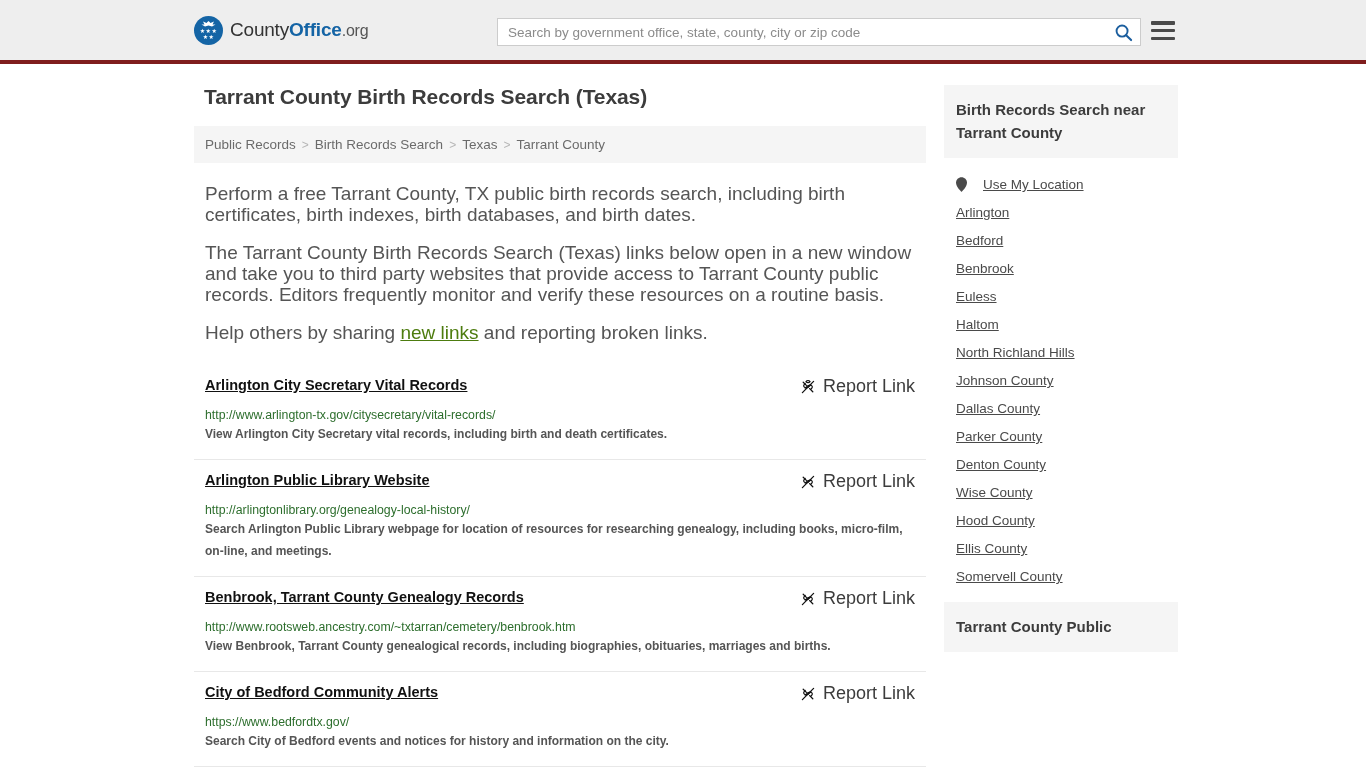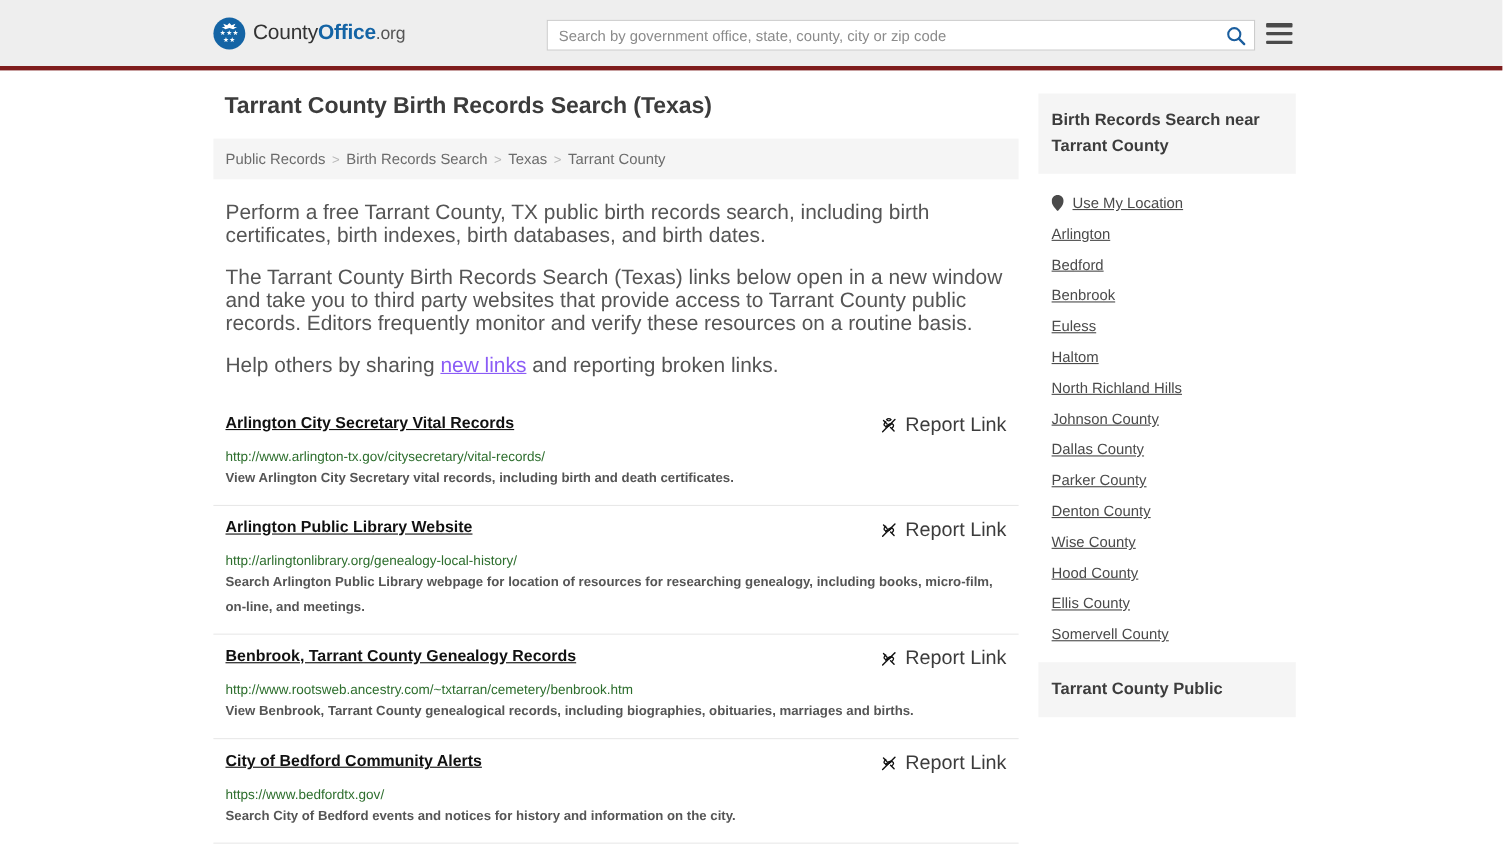--- a/index.html
+++ b/index.html
@@ -157,21 +157,21 @@
   
   .intro { padding: 0 11px; }
   .intro p {
     font-size: 19px;
     line-height: 21px;
     color: #555555;
     margin: 17px 0 0 0;
   }
   .intro p:first-child { margin-top: 20px; }
   .intro a.inline-link {
-    color: #8b5cf6;
+    color: #4d7c0f;
     text-decoration: underline;
   }
 
   
   .results { margin-top: 22px; }
   .result {
     padding: 10px 11px 14px 11px;
     border-top: 1px solid #e8e8e8;
   }
   .result:first-child { border-top: none; }
@@ -224,21 +224,21 @@
     padding: 13px 12px 14px 12px;
     font-size: 15px;
     font-weight: bold;
     color: #3c3c3c;
     line-height: 23px;
   }
   .side-links { padding: 0 12px; }
   .side-link {
     display: flex;
     align-items: center;
-    gap: 8px;
+    gap: 16px;
     padding: 13px 0 0 0;
     font-size: 13.5px;
   }
   .side-link a {
     color: #4a4a4a;
     text-decoration: underline;
     cursor: pointer;
   }
   .side-link.first { padding-top: 19px; }
   .pin-icon { flex: none; display: block; }

